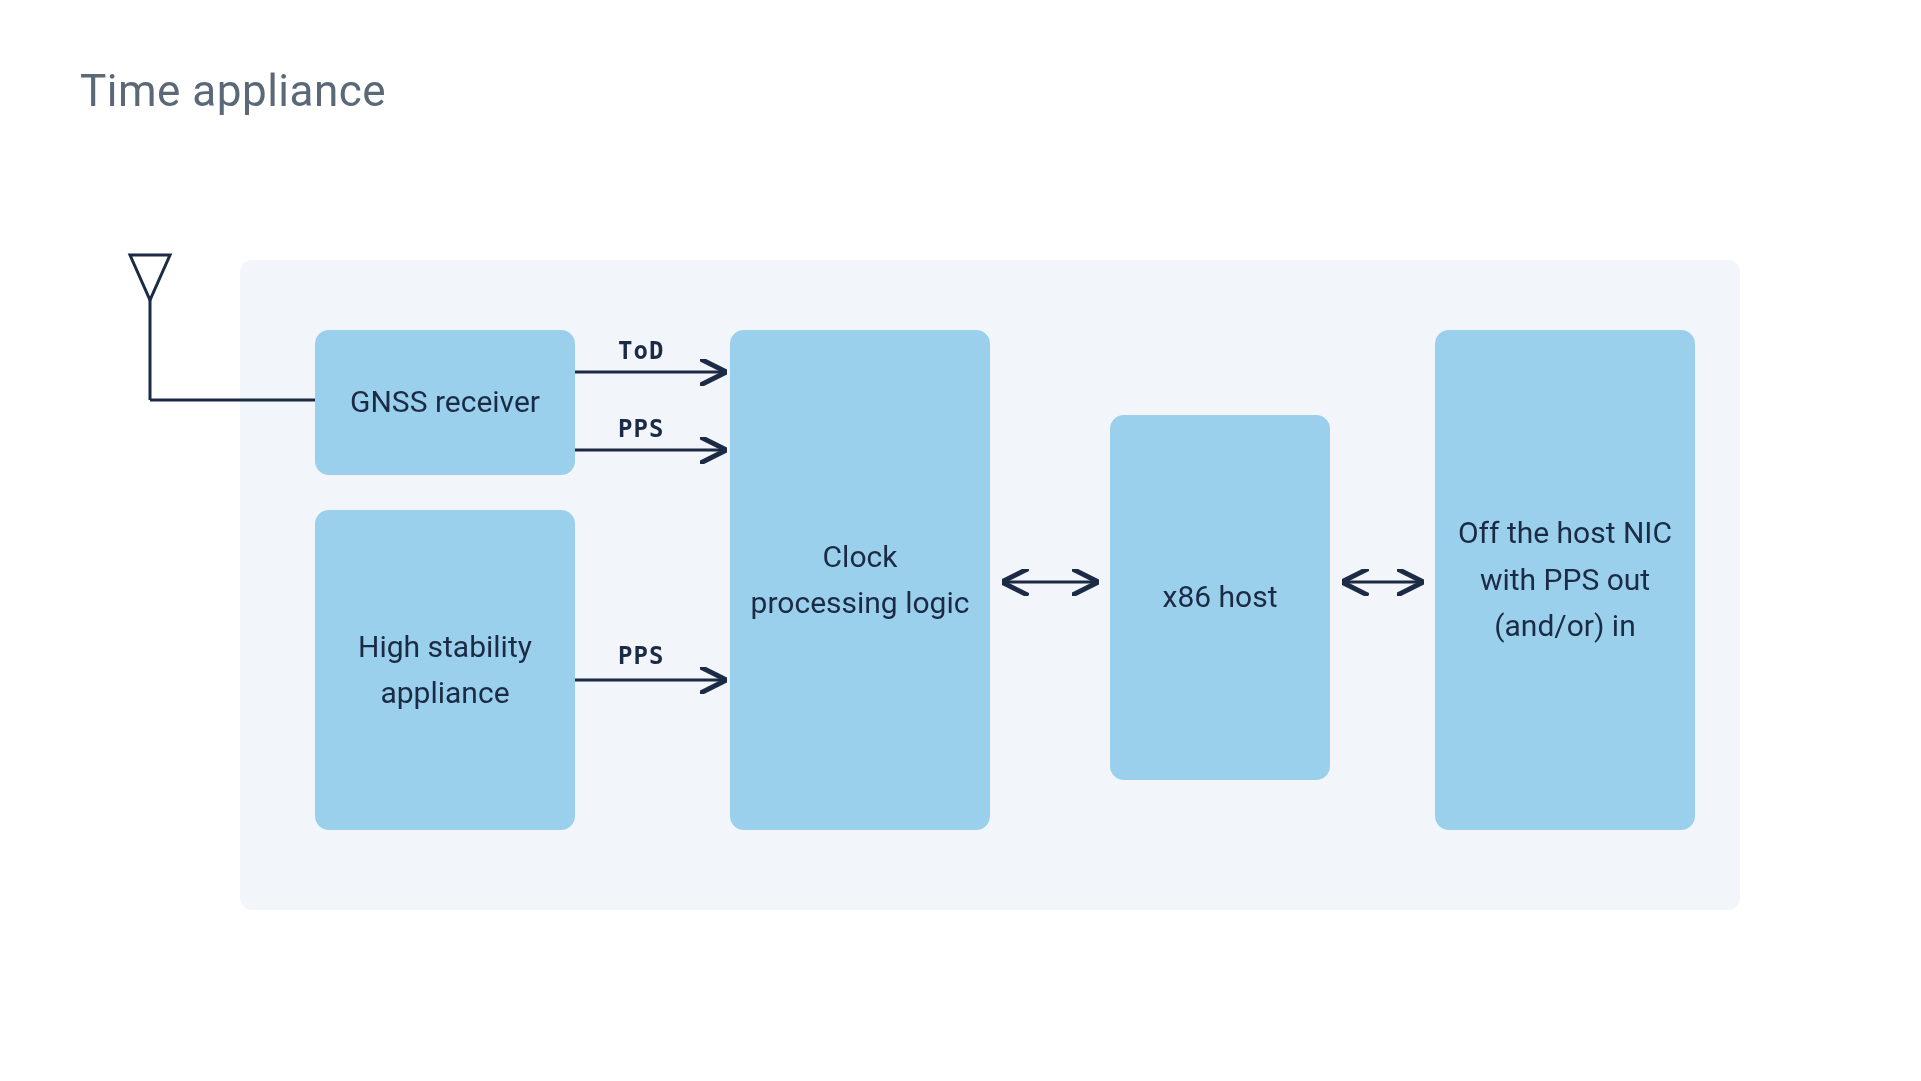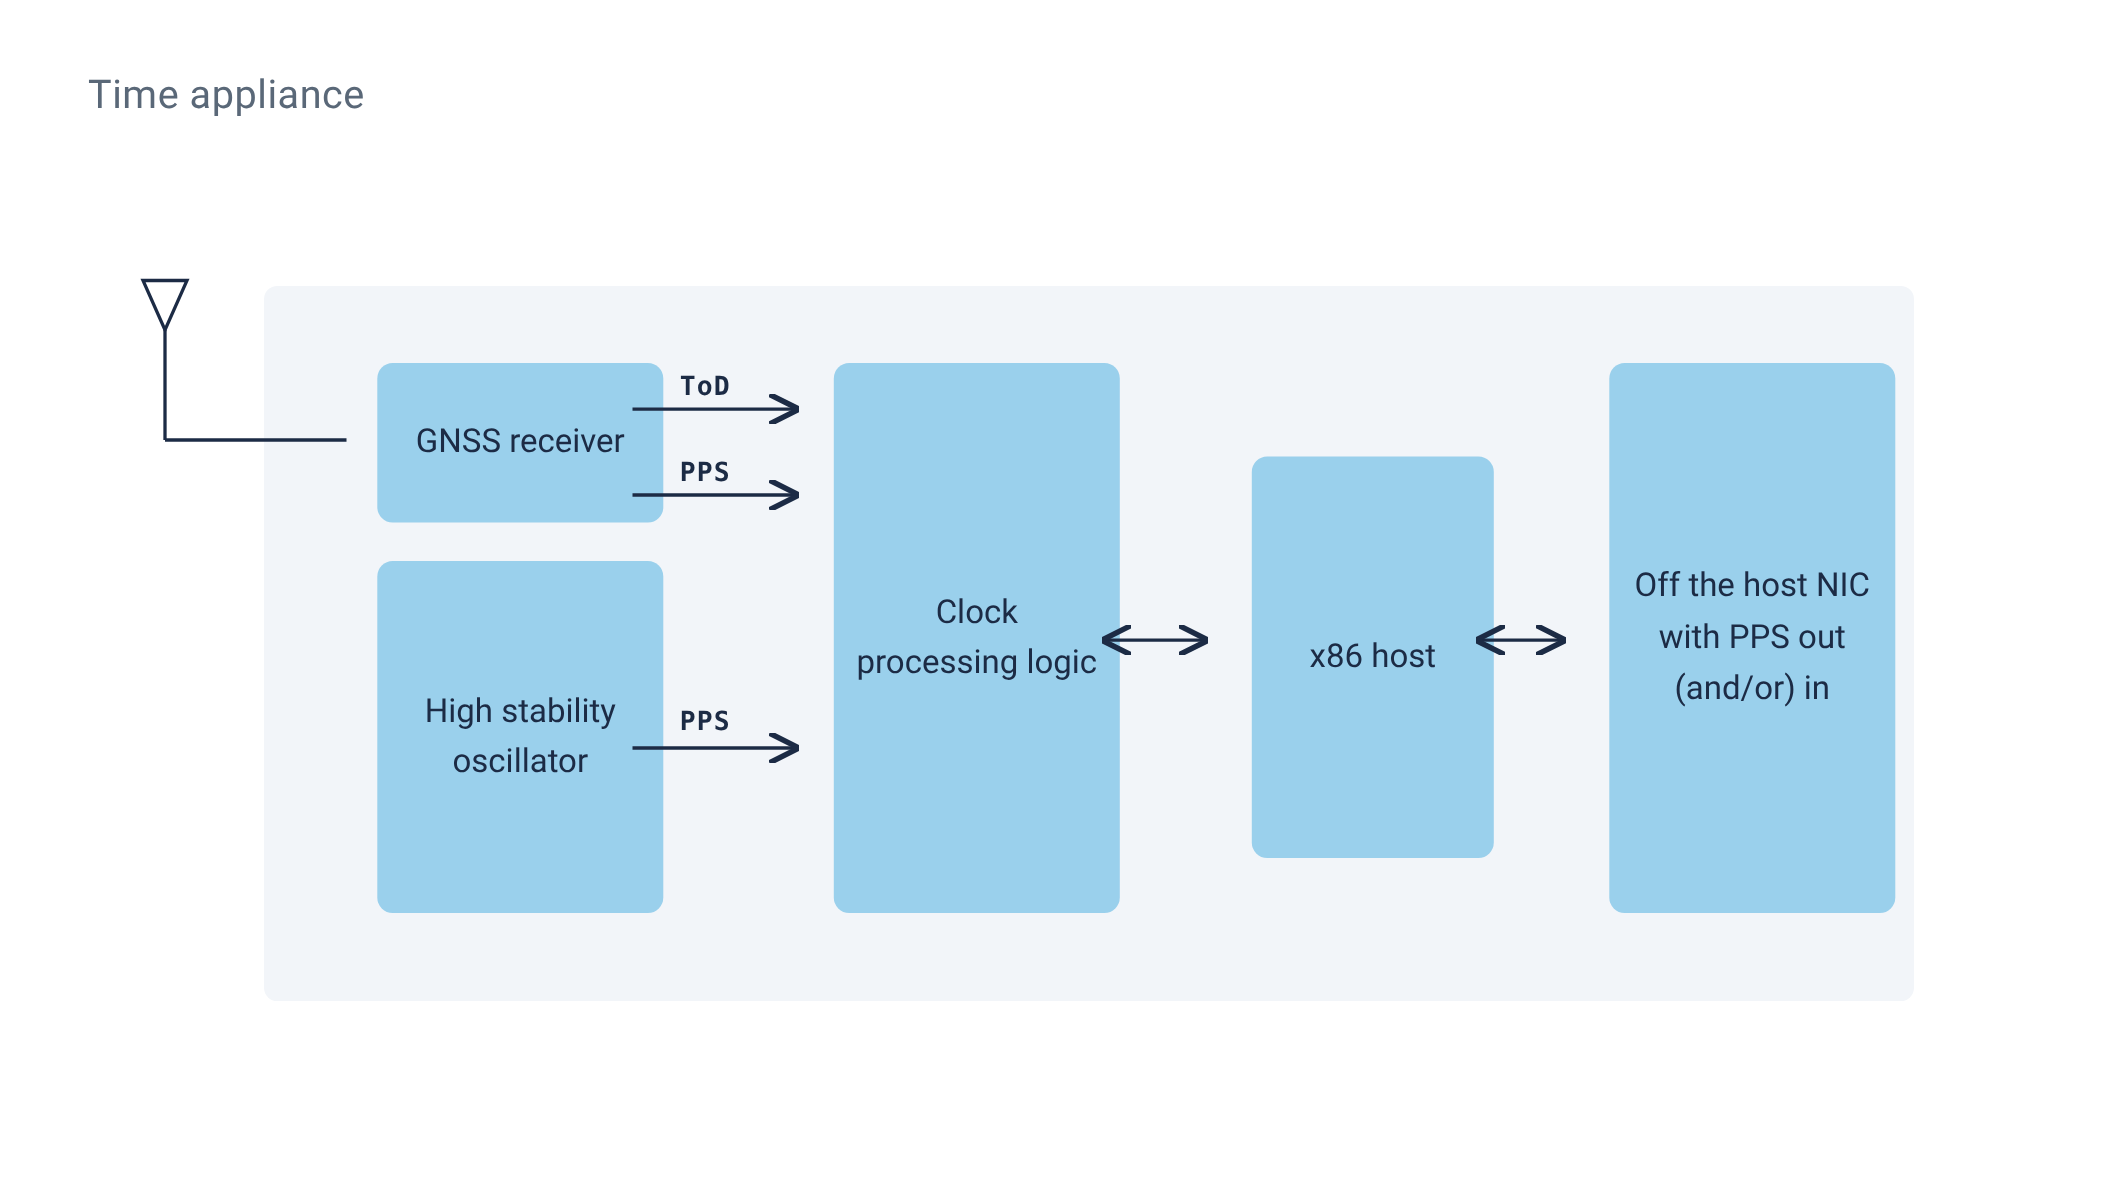--- a/index.html
+++ b/index.html
@@ -8,21 +8,21 @@
     height: 1081px;
     background: #ffffff;
     font-family: -apple-system, BlinkMacSystemFont, "Segoe UI", Roboto, "Helvetica Neue", Arial, sans-serif;
     position: relative;
     overflow: hidden;
   }
   .title {
     position: absolute;
     left: 80px;
     top: 65px;
-    font-size: 36px;
+    font-size: 44px;
     font-weight: 400;
     color: #5a6878;
     letter-spacing: 0.5px;
   }
   .container {
     position: absolute;
     left: 240px;
     top: 260px;
     width: 1500px;
     height: 650px;
@@ -35,21 +35,20 @@
     border-radius: 14px;
     display: flex;
     align-items: center;
     justify-content: center;
     text-align: center;
     color: #1c2b45;
     font-size: 30px;
     line-height: 1.55;
     padding: 20px;
     font-weight: 400;
-    margin-left: 28px;
   }
   .gnss {
     left: 75px;
     top: 70px;
     width: 260px;
     height: 145px;
   }
   .osc {
     left: 75px;
     top: 250px;
@@ -93,21 +92,21 @@
     pointer-events: none;
   }
 </style>
 </head>
 <body>
 
 <div class="title">Time appliance</div>
 
 <div class="container">
   <div class="block gnss">GNSS receiver</div>
-  <div class="block osc">High stability oscillator</div>
+  <div class="block osc">High stability appliance</div>
   <div class="block clock">Clock processing logic</div>
   <div class="block host">x86 host</div>
   <div class="block nic">Off the host NIC with PPS out (and/or) in</div>
 
   <span class="arrow-label lbl-tod">ToD</span>
   <span class="arrow-label lbl-pps1">PPS</span>
   <span class="arrow-label lbl-pps2">PPS</span>
 </div>
 
 <svg class="diagram-lines" viewBox="0 0 1921 1081">

